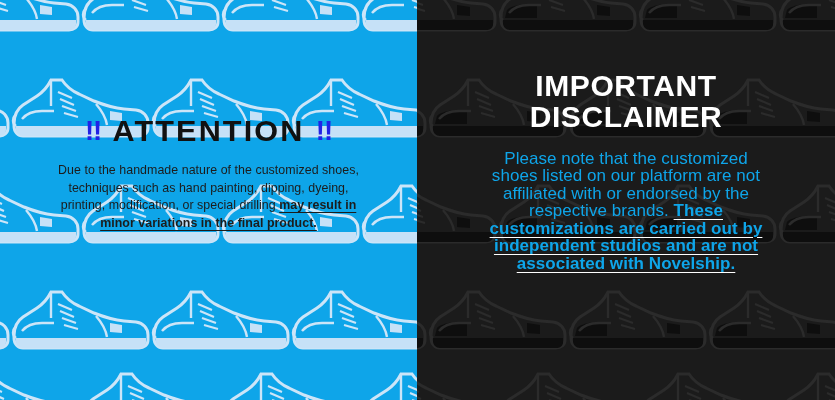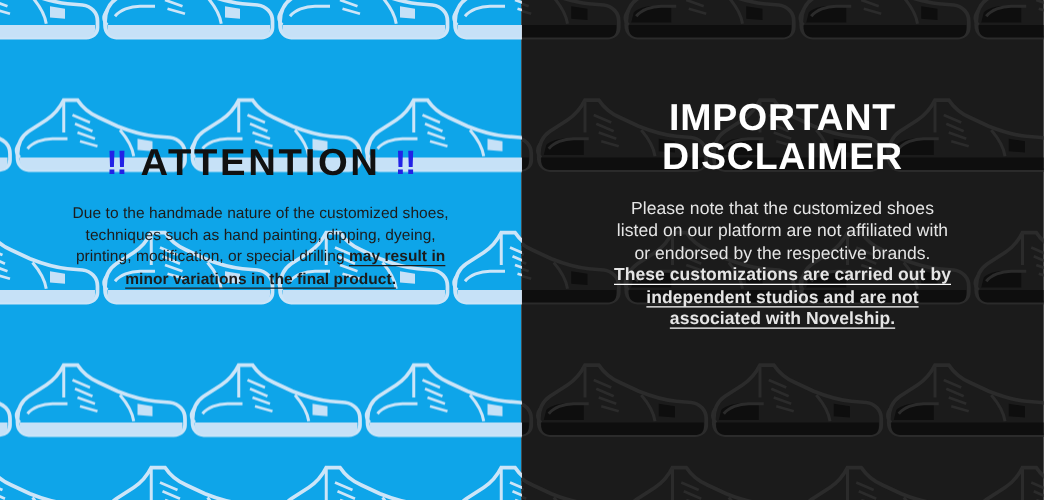--- a/index.html
+++ b/index.html
@@ -94,22 +94,22 @@
     font-size: 12.4px;
     line-height: 17.4px;
     letter-spacing: 0.05px;
   }
   .body-left {
     margin-top: 16px;
     color: #1c1c1c;
   }
   .body-right {
     margin-top: 17px;
-    color: #e5e5e5;
-    font-size: 14px;
+    color: #0ea5e9;
+    font-size: 17px;
     line-height: 17.6px;
   }
   .em {
     font-weight: 700;
     text-decoration: underline;
     text-underline-offset: 2.5px;
     text-decoration-thickness: 1.2px;
   }
   .body-right .em { text-decoration-color: #ffffff; }
 </style>

